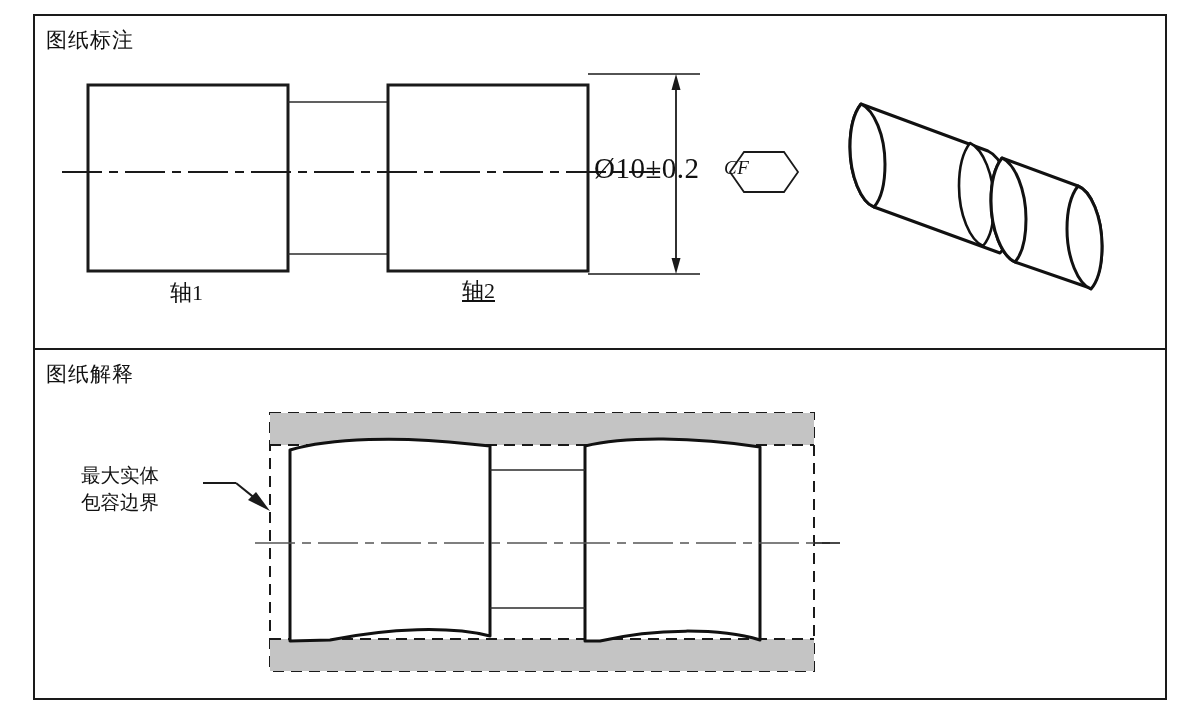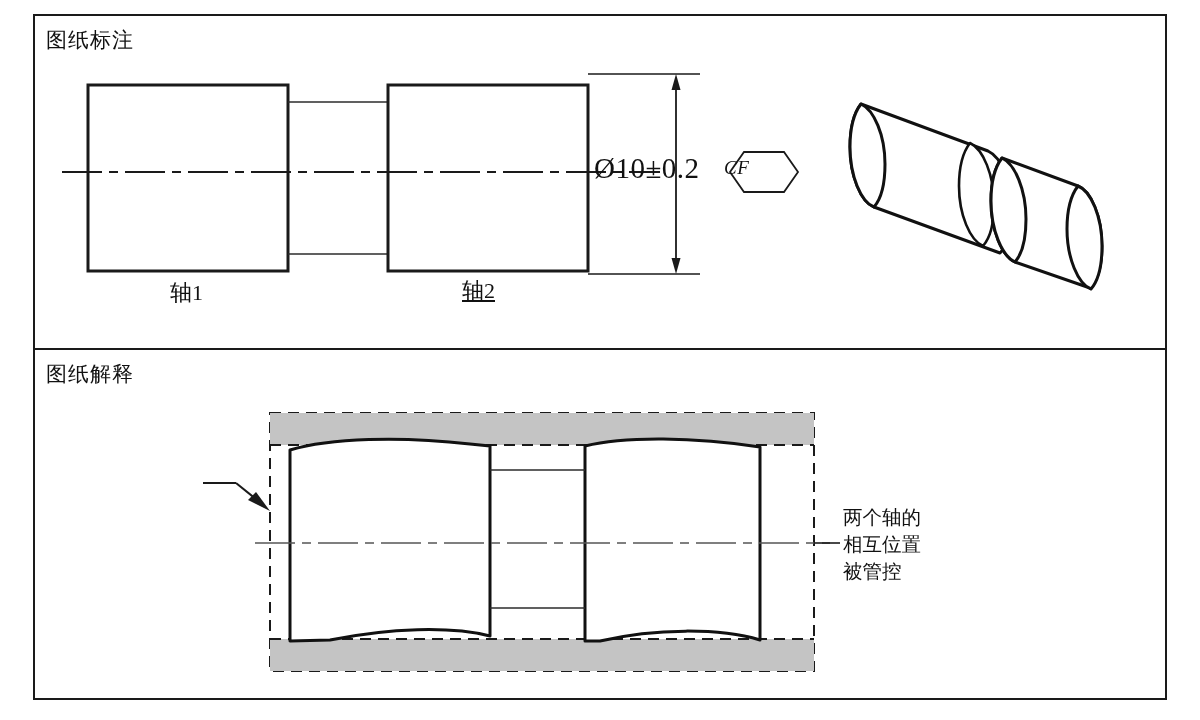--- a/index.html
+++ b/index.html
@@ -223,20 +223,19 @@
   </svg>
 
   <div id="dim-text">Ø10±0.2</div>
 
   <div id="cf-text">CF</div>
 
   <div class="lbl lbl-shaft" style="left:170px; top:278px;">轴1</div>
 
   <div class="lbl lbl-shaft" style="left:462px; top:276px;text-decoration:underline;">轴2</div>
 
-
-  <div class="ann" style="left:843px; top:504px;">
-    <div>两个轴的</div>
-    <div>相互位置</div>
-    <div>被管控</div>
+  <div class="ann" style="left:81px; top:462px;">
+    <div>最大实体</div>
+    <div>包容边界</div>
   </div>
 
+
 </div>
 
 </body></html>

